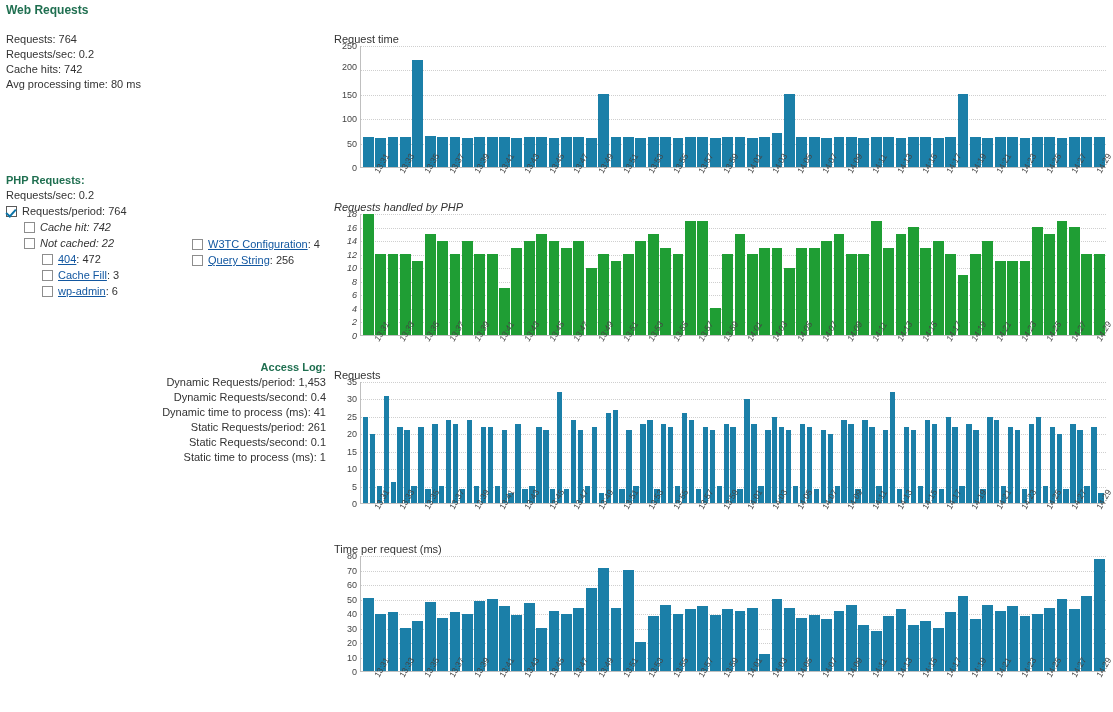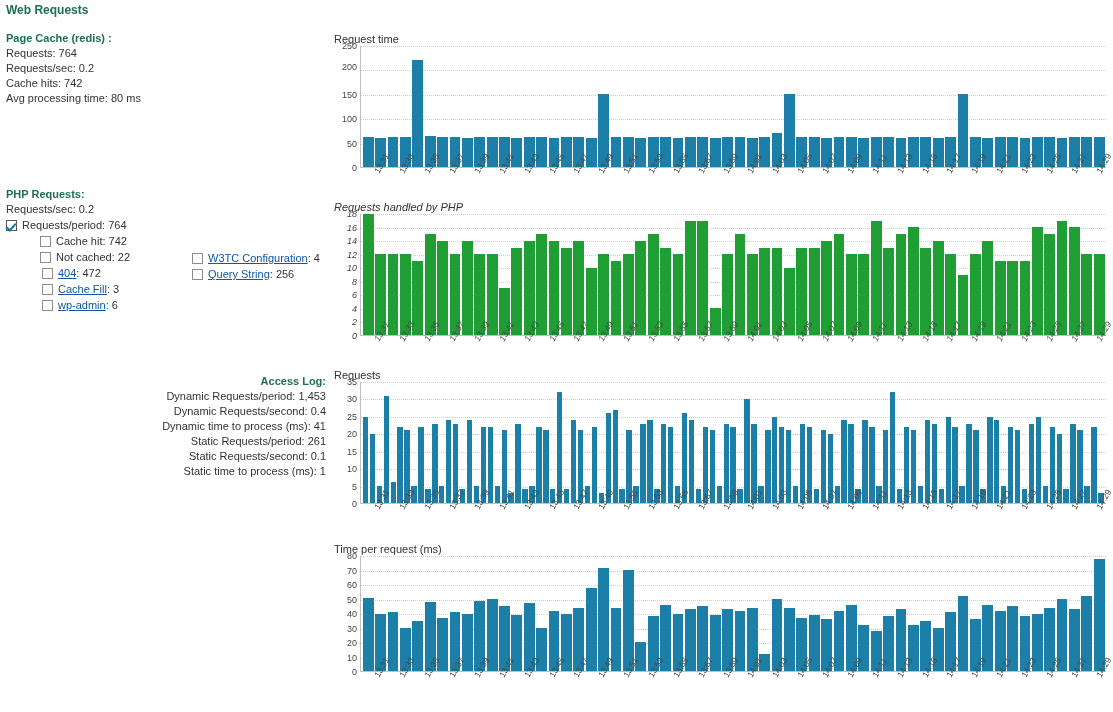--- a/index.html
+++ b/index.html
@@ -42,21 +42,21 @@
   .cb.checked { border-color: #5a5a5a; }
   .cb.checked::after {
     content: "";
     position: absolute;
     left: 1px; top: 0px;
     width: 4px; height: 8px;
     border: solid #0b74a8;
     border-width: 0 2px 2px 0;
     transform: rotate(42deg);
   }
-  .ind1 { margin-left: 34px; }
+  .ind1 { margin-left: 18px; font-style: italic; }
   .ind2 { margin-left: 36px; }
   .lnk { color: #1257a0; text-decoration: underline; cursor: pointer; }
 
   .right-cb-col { position: absolute; left: 186px; top: 62px; }
 
   .access { margin-top: 0; text-align: right; }
 
   
   .chart-box { position: absolute; }
   .chart-title { font-size: 11px; color: #333; margin-bottom: 1px; }
@@ -103,21 +103,20 @@
 </head>
 <body>
 
 <div id="root">
 
   <div class="page-title">Web Requests</div>
 
   <div class="left">
 
     <div class="section">
-      <div class="sec-title">Page Cache (redis) :</div>
       <div class="stat-line">Requests: 764</div>
       <div class="stat-line">Requests/sec: 0.2</div>
       <div class="stat-line">Cache hits: 742</div>
       <div class="stat-line">Avg processing time: 80 ms</div>
     </div>
 
     <div class="php-block" style="margin-top:82px;">
       <div class="sec-title">PHP Requests:</div>
       <div class="stat-line">Requests/sec: 0.2</div>
 

